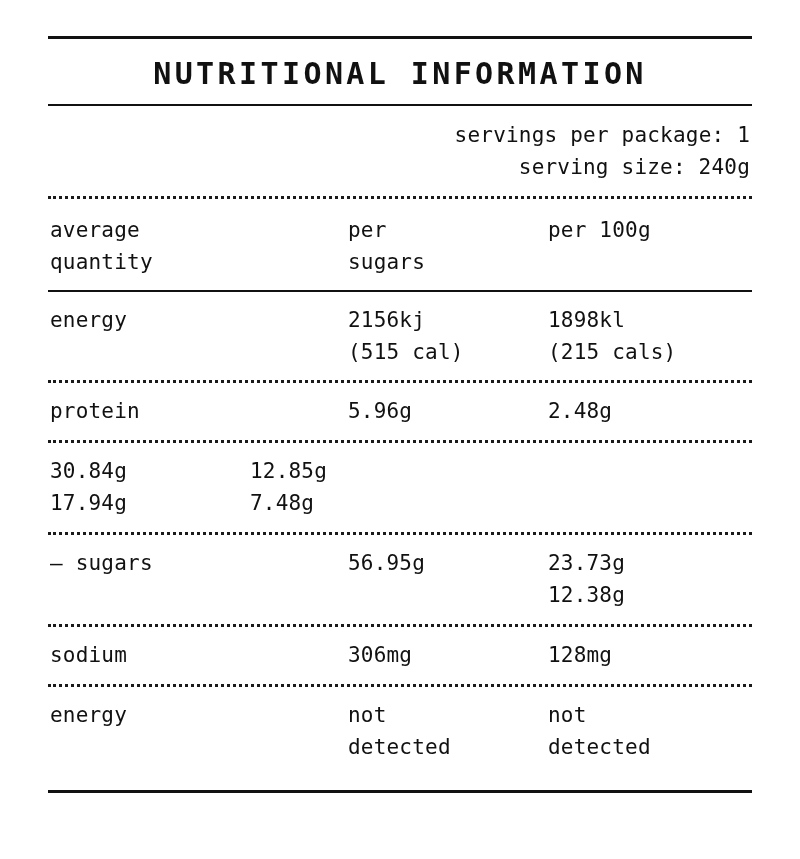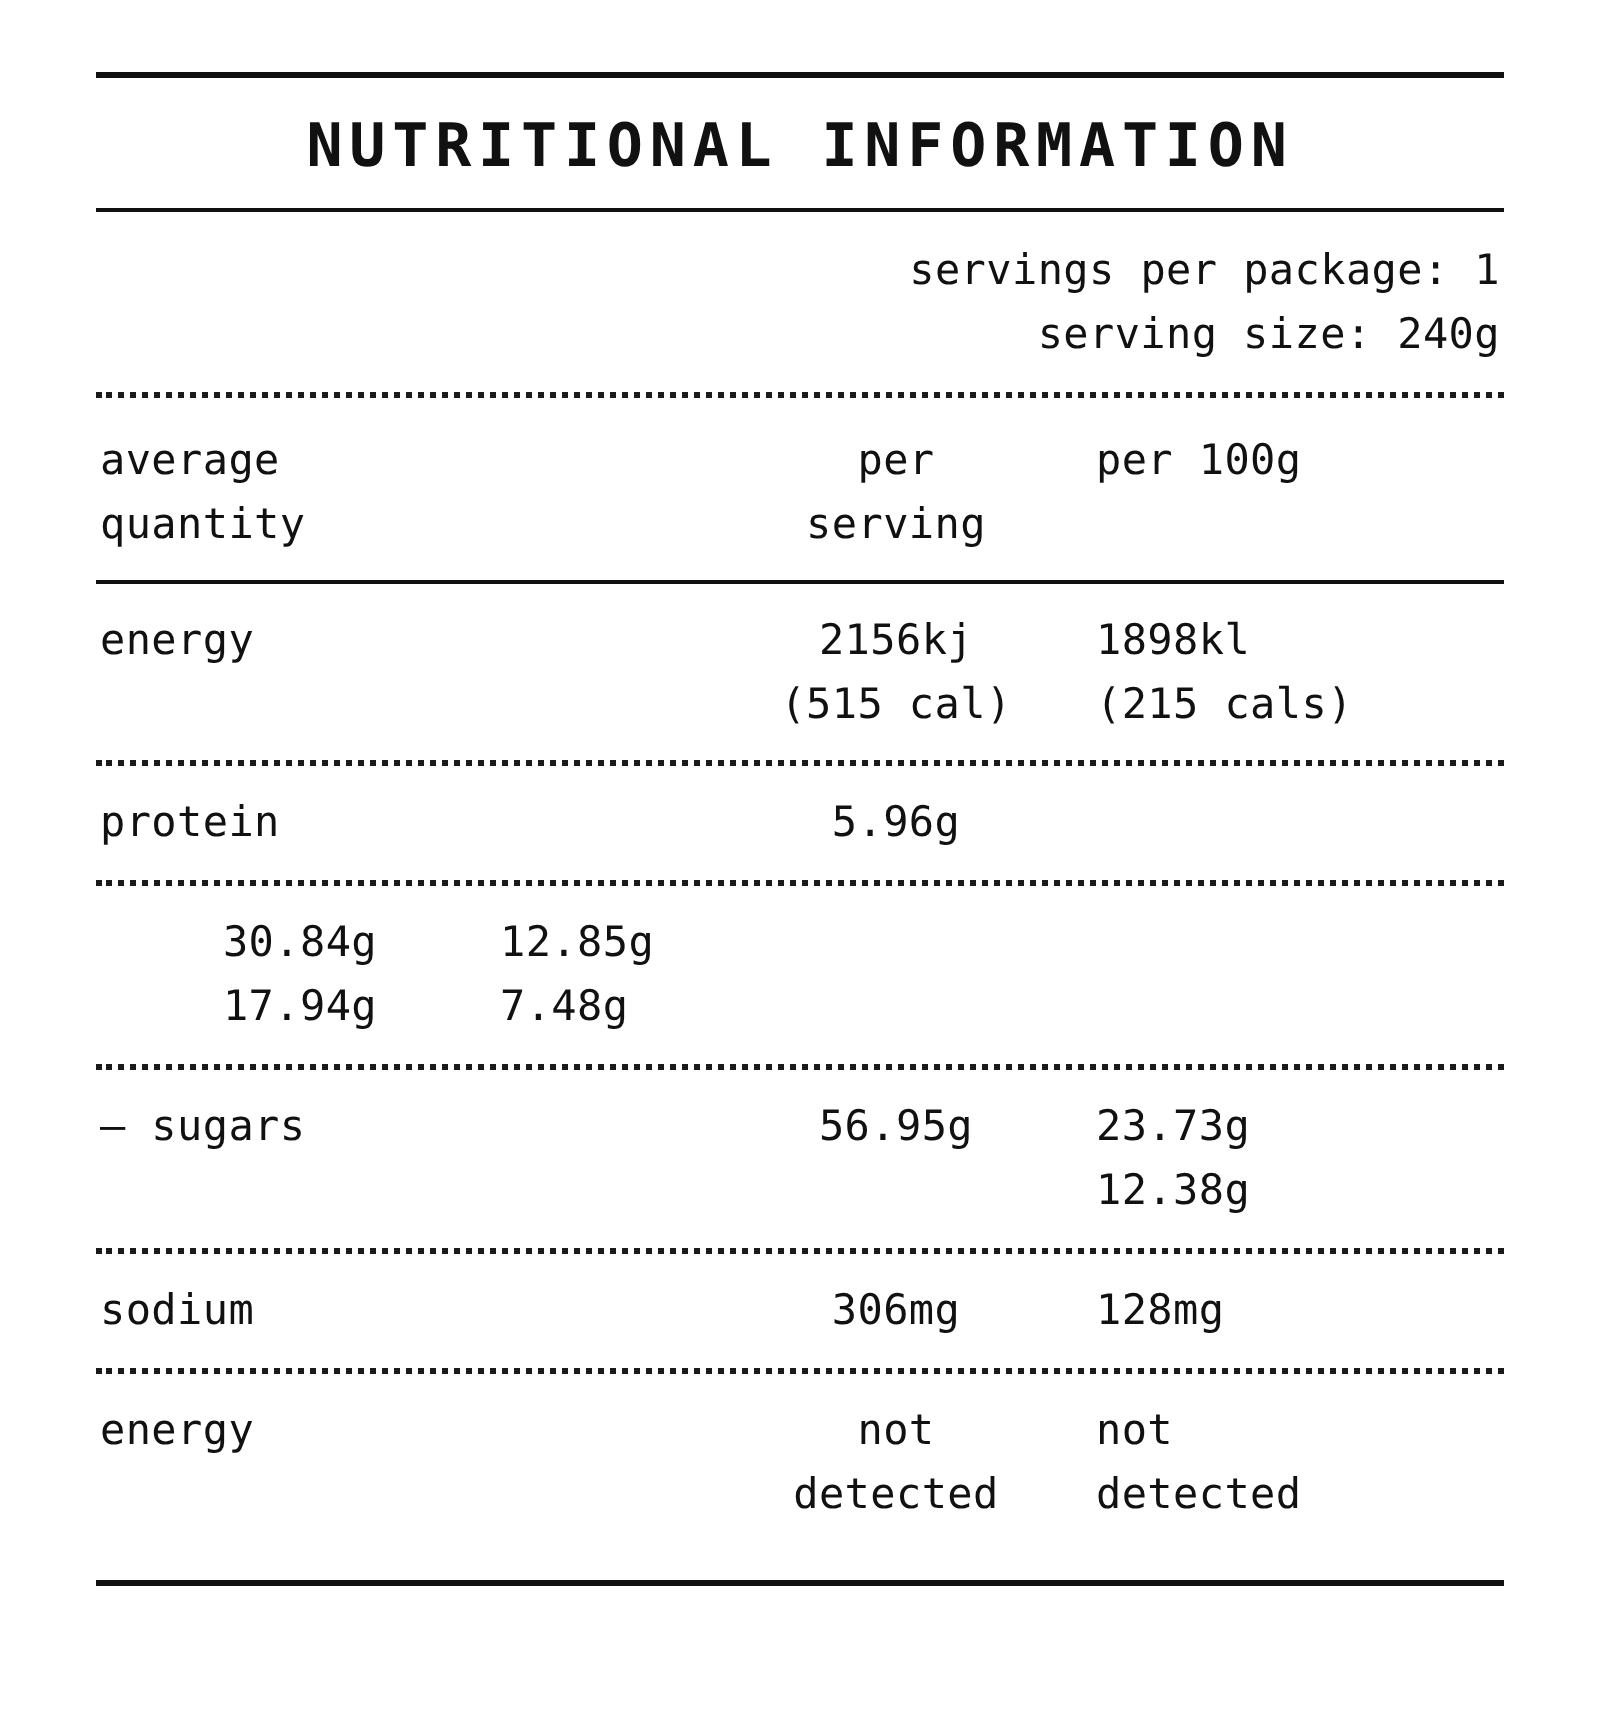--- a/index.html
+++ b/index.html
@@ -62,21 +62,20 @@
     line-height: 1.52;
     letter-spacing: 0.2px;
   }
   .col-label {
     width: 298px;
     flex: 0 0 298px;
   }
   .col-serving {
     width: 200px;
     flex: 0 0 200px;
-    text-align: center;
   }
   .col-per100 {
     flex: 1 1 auto;
   }
 
   .head-row {
     padding-top: 16px;
     padding-bottom: 11px;
   }
 
@@ -106,21 +105,21 @@
 
   <div class="rule-dotted"></div>
 
   <div class="row head-row">
     <div class="col-label">
       <span class="line2">average</span>
       <span class="line2">quantity</span>
     </div>
     <div class="col-serving">
       <span class="line2">per</span>
-      <span class="line2">serving</span>
+      <span class="line2">sugars</span>
     </div>
     <div class="col-per100">
       <span class="line2"></span>
       <span class="line2">per 100g</span>
     </div>
   </div>
 
   <div class="rule-medium"></div>
 
   <div class="row">
@@ -140,20 +139,23 @@
 
   <div class="rule-dotted"></div>
 
   <div class="row">
     <div class="col-label">
       <span class="line2">protein</span>
     </div>
     <div class="col-serving">
       <span class="line2">5.96g</span>
     </div>
+    <div class="col-per100">
+      <span class="line2">2.48g</span>
+    </div>
   </div>
 
   <div class="rule-dotted"></div>
 
   <div class="row">
     <div class="col-serving">
       <span class="line2">30.84g</span>
       <span class="line2">17.94g</span>
     </div>
     <div class="col-per100">

